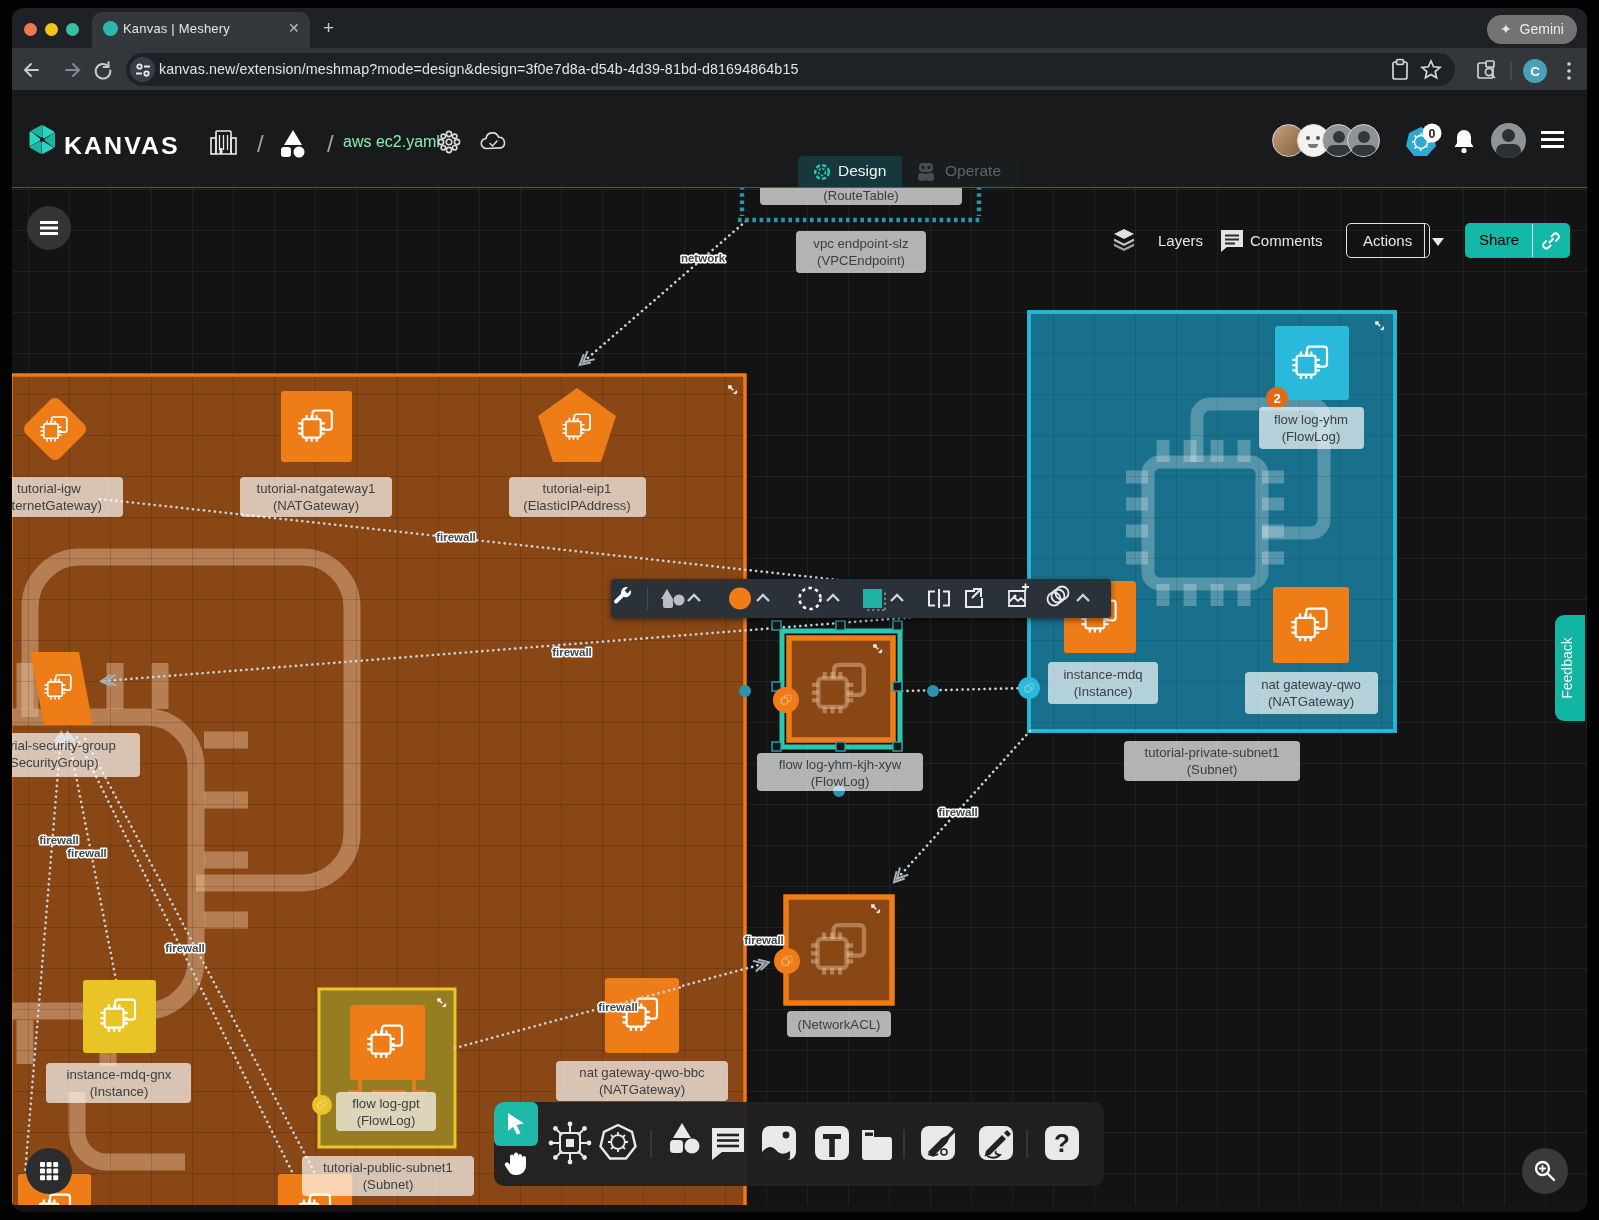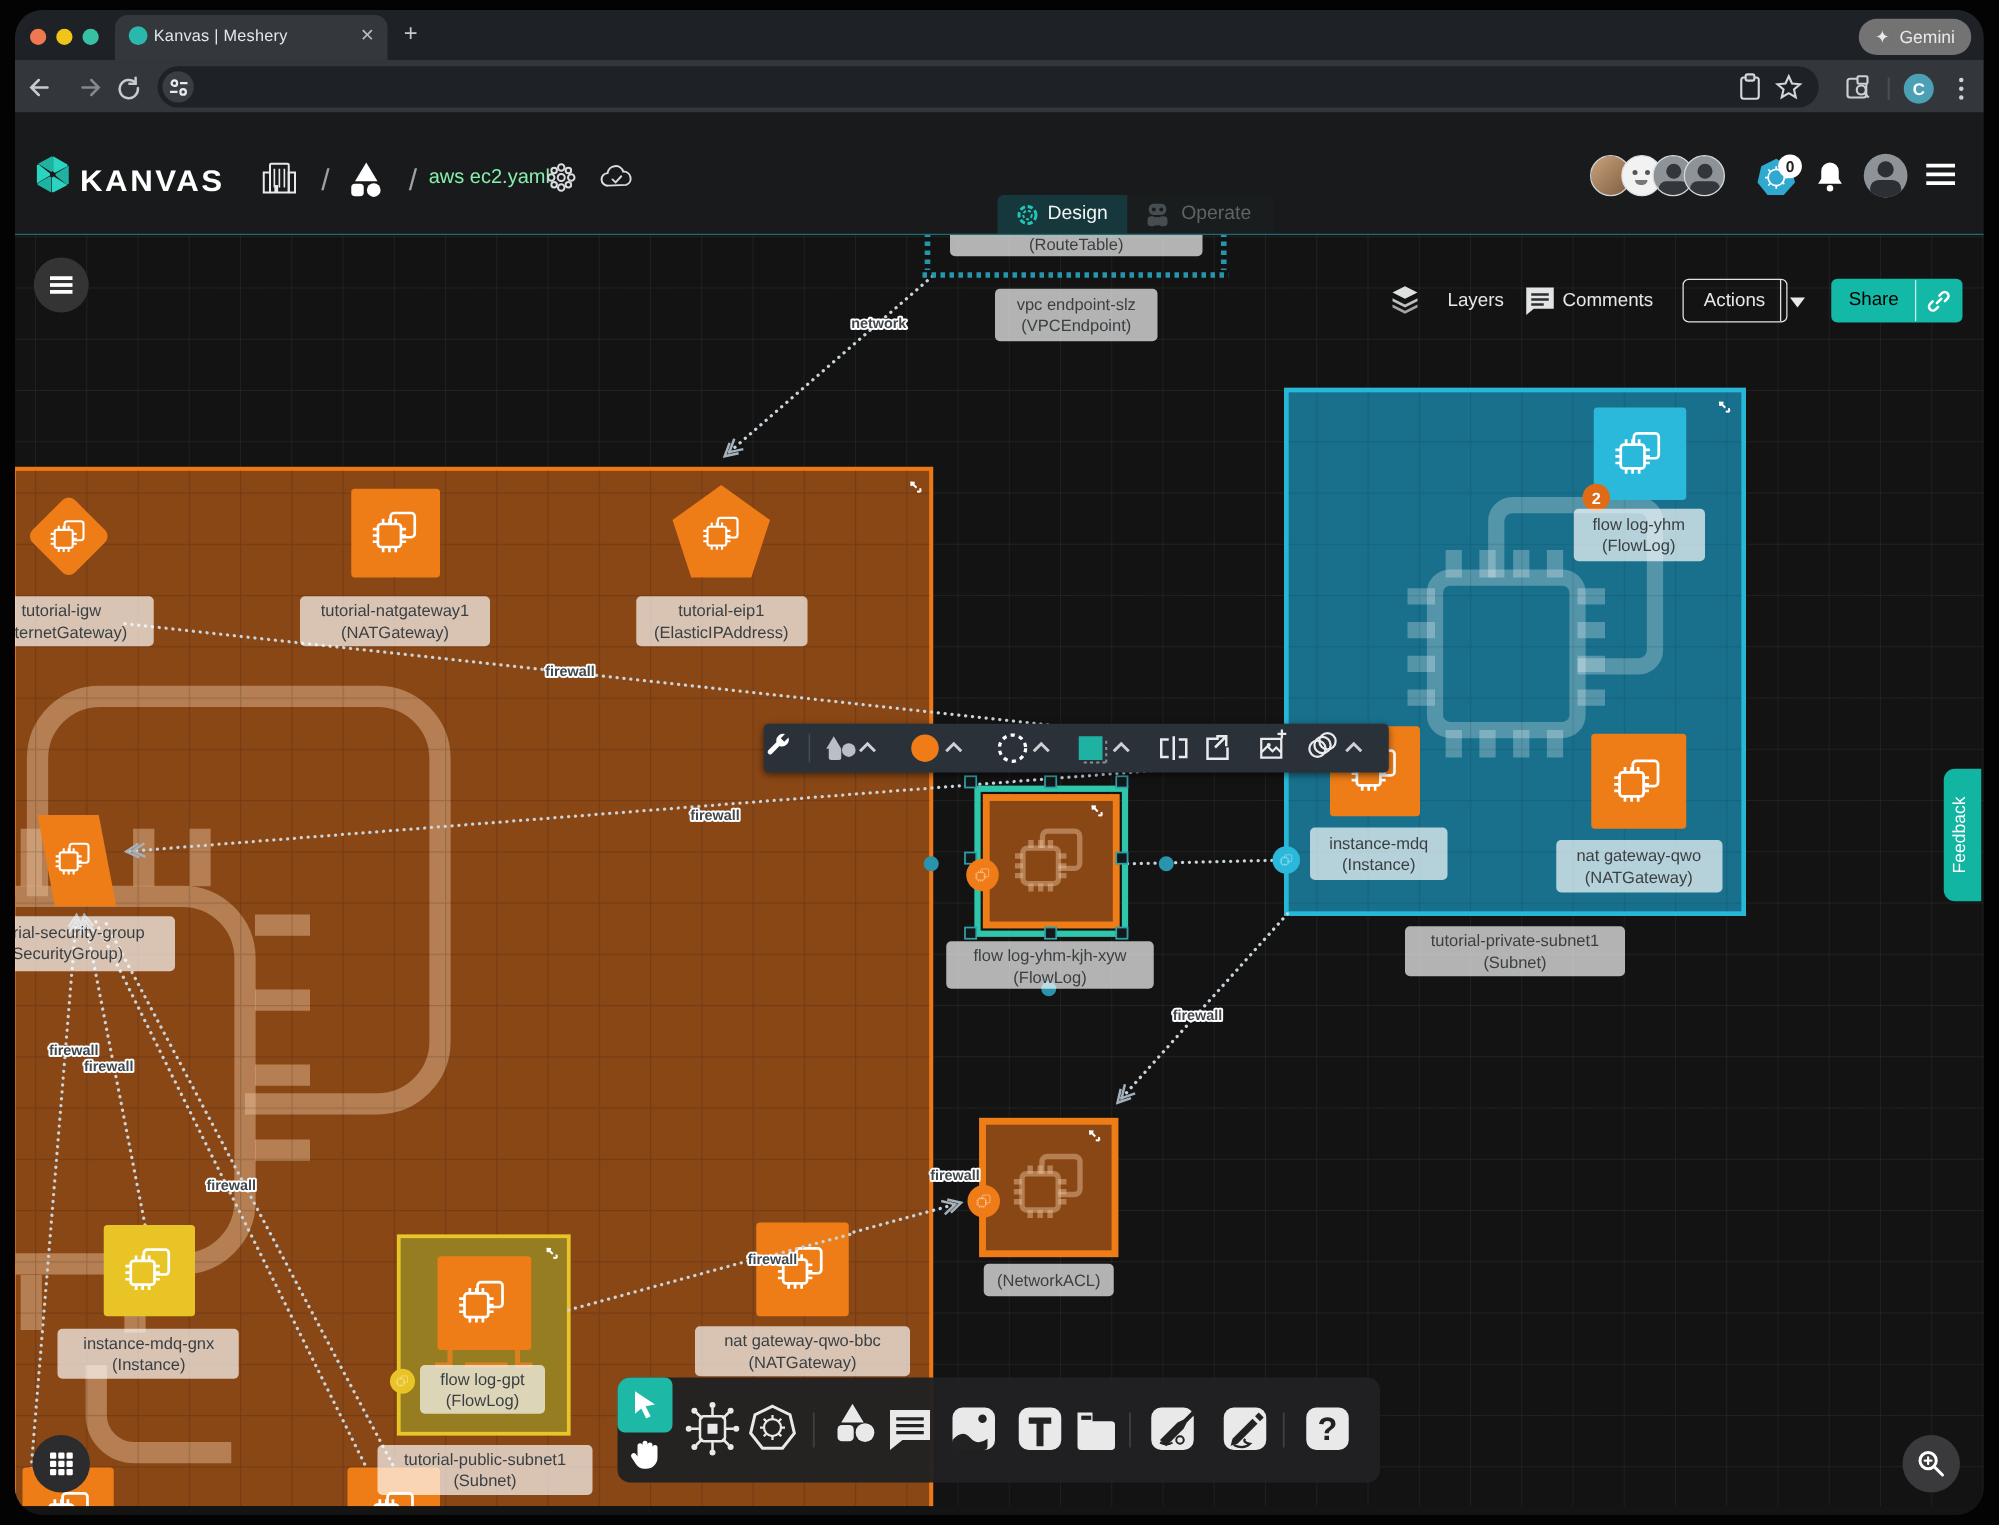--- a/index.html
+++ b/index.html
@@ -1,20 +1,20 @@
 <!DOCTYPE html>
 <html><head>
 <meta charset="utf-8">
 <style>
   * { margin:0; padding:0; box-sizing:border-box; }
   html,body { width:1599px; height:1220px; background:#030303; overflow:hidden;
     font-family:"Liberation Sans", sans-serif; }
   .a { position:absolute; }
   #win { position:absolute; left:12px; top:8px; width:1575px; height:1204px;
-    border-radius:22px; overflow:hidden; background:#141414; }
+    border-radius:12px; overflow:hidden; background:#141414; }
   #abs { position:absolute; left:-12px; top:-8px; width:1599px; height:1220px; }
   
   #tabstrip { left:12px; top:8px; width:1575px; height:40px; background:#1e2126; }
   .tl { width:13px; height:13px; border-radius:50%; top:23px; }
   #tab { left:92px; top:12px; width:218px; height:36px; background:#34383d;
     border-radius:10px 10px 0 0; }
   #tabtitle { left:123px; top:21px; font-size:13px; color:#e4e7ea; letter-spacing:.2px; }
   #tabx { left:288px; top:20px; color:#b8bcc0; font-size:14px; }
   #tabplus { left:323px; top:17px; color:#c4c8cc; font-size:19px; font-weight:400; }
   #gem { left:1487px; top:15px; width:90px; height:29px; background:#737373; border-radius:15px;
@@ -78,20 +78,21 @@
   </svg>
   <div class="a" style="left:130px; top:57px; width:25px; height:25px; border-radius:50%; background:#3a3e44;"></div>
   <svg class="a" style="left:134.5px; top:61.5px;" width="16" height="16" viewBox="0 0 16 16">
     <g stroke="#e8eaed" stroke-width="1.8" fill="none">
       <circle cx="4.5" cy="4.5" r="2.2"></circle>
           <line x1="9" y1="4.5" x2="15" y2="4.5"></line>
       <circle cx="11.5" cy="11.5" r="2.2"></circle>
           <line x1="1" y1="11.5" x2="7" y2="11.5"></line>
     </g>
   </svg>
+  <div class="a" id="urltxt">kanvas.new/extension/meshmap?mode=design&amp;design=3f0e7d8a-d54b-4d39-81bd-d81694864b15</div>
 
   <svg class="a" style="left:1390px; top:58px;" width="190" height="26" viewBox="0 0 190 26">
     <g stroke="#d3d6da" stroke-width="1.7" fill="none">
       <rect x="3" y="4" width="14" height="17" rx="2"></rect>
       <rect x="6.5" y="1.5" width="7" height="5" rx="1.5" fill="#33373c"></rect>
       <path d="M41,3 l2.6,5.8 6.4,.6 -4.8,4.2 1.4,6.2 -5.6,-3.3 -5.6,3.3 1.4,-6.2 -4.8,-4.2 6.4,-.6 z"></path>
       <g stroke="#cdd1d5">
             <rect x="88" y="5" width="15" height="15" rx="2"></rect>
             <rect x="96" y="3" width="8" height="6" rx="1" fill="#33373c"></rect>
             <circle cx="99" cy="14" r="3.6"></circle>

